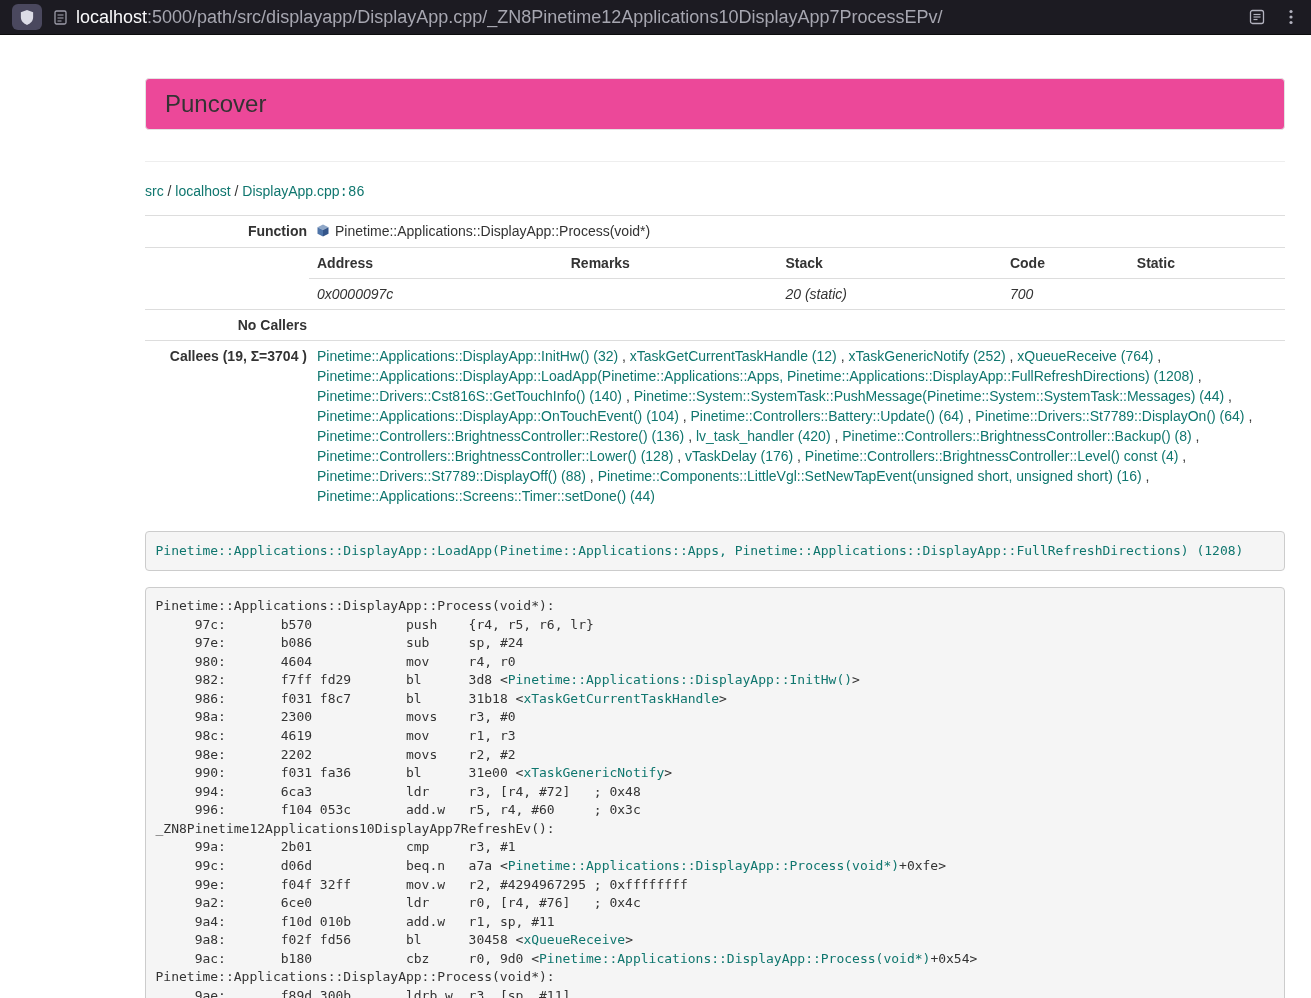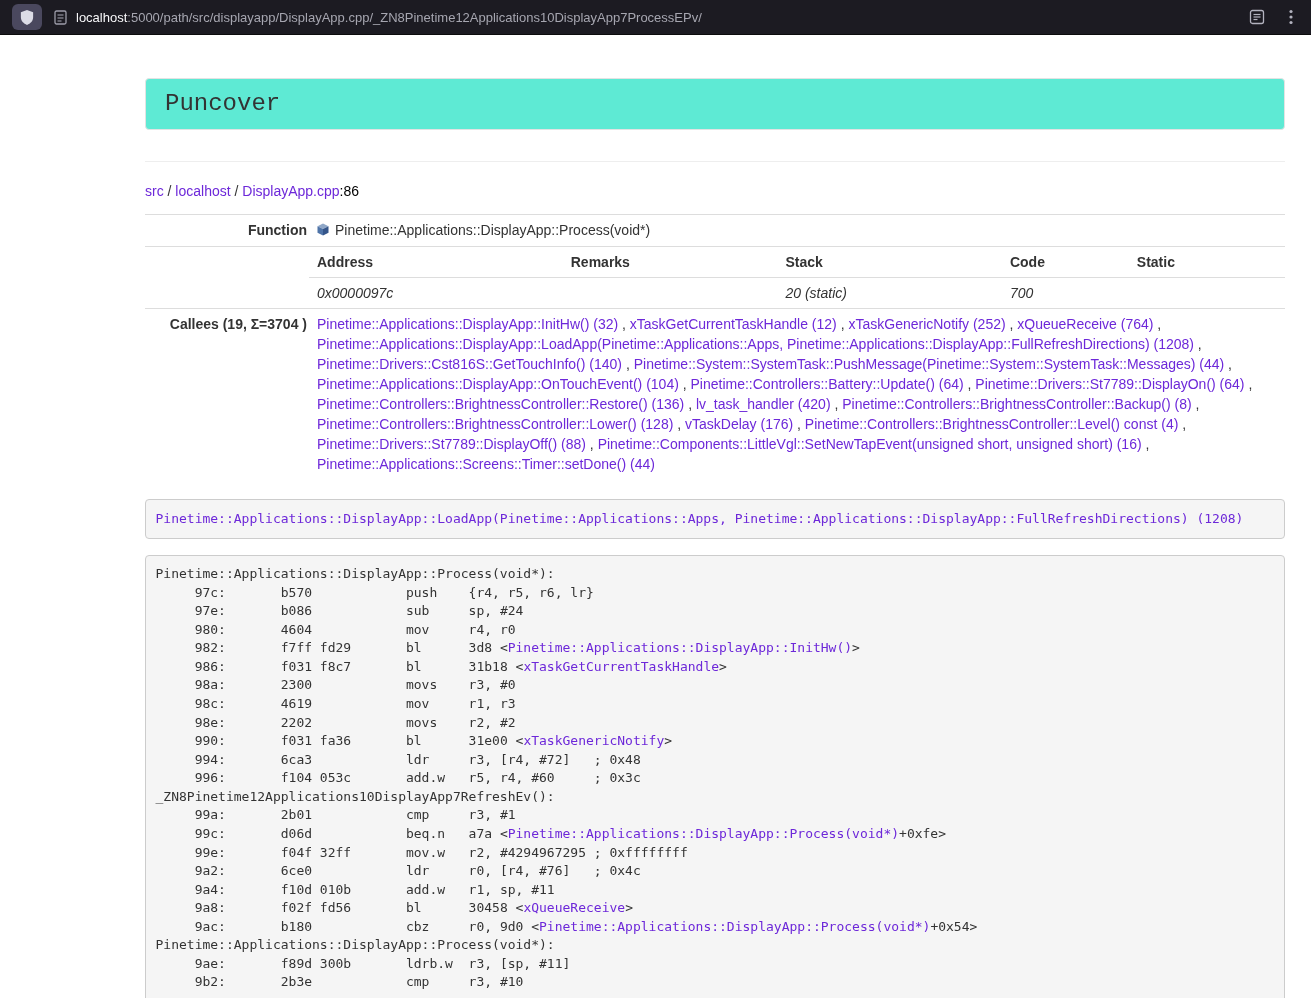--- a/index.html
+++ b/index.html
@@ -6,21 +6,21 @@
   html, body { margin: 0; padding: 0; }
   body {
     font-family: "Liberation Sans", sans-serif;
     font-size: 14px;
     color: #333;
     background: #fff;
     width: 1311px;
     height: 998px;
     overflow: hidden;
   }
-  a { color: #6d28d9; text-decoration: none; }
+  a { color: #0f766e; text-decoration: none; }
 
   
   .browser-bar {
     height: 35px;
     background: #1c1b22;
     border-bottom: 1px solid #0c0c0d;
     display: flex;
     align-items: center;
     padding: 0 10px 0 12px;
   }
@@ -31,58 +31,57 @@
     display: flex; align-items: center; justify-content: center;
     flex: 0 0 auto;
     cursor: pointer;
   }
   .url-area {
     flex: 1 1 auto;
     display: flex;
     align-items: center;
     gap: 9px;
     margin-left: 12px;
-    font-size: 13px;
+    font-size: 18px;
     color: #a6a6b0;
     white-space: nowrap;
     overflow: hidden;
     cursor: text;
   }
   .url-host { color: #f9f9fb; }
   .url-rest { color: #a6a6b0; }
   .bar-right { display: flex; align-items: center; gap: 24px; padding-right: 8px; flex: 0 0 auto; }
   .bar-right > span { display: inline-flex; cursor: pointer; }
 
   
   .container {
     margin-left: 145px;
     width: 1140px;
     padding-top: 43px;
   }
   .well {
-    background: #5eead4;
+    background: #ec4899;
     border: 1px solid #e3e3e3;
     border-radius: 4px;
     padding: 12px 19px;
-    font-family: Liberation Mono, monospace;
   }
   .well h1 {
     margin: 0;
     font-size: 24px;
     line-height: 26px;
     font-weight: 500;
     color: #333;
   }
   hr.page-divider {
     border: 0;
     border-top: 1px solid #eee;
     margin: 31px 0 19px;
   }
   p.crumbs { margin: 0 0 13px; line-height: 20px; }
-  p.crumbs .crumb-sfx { color: #000000; }
+  p.crumbs .crumb-sfx { color: #0f766e; font-family: Liberation Mono, monospace; }
 
   
   table.symbol-table {
     width: 100%;
     border-collapse: collapse;
     table-layout: fixed;
   }
   table.symbol-table > tbody > tr { border-top: 1px solid #ddd; }
   table.symbol-table th.rowlabel {
     text-align: right;
@@ -217,20 +216,24 @@
                 <td></td>
                 <td>20 (static)</td>
                 <td>700</td>
                 <td></td>
               </tr>
             </tbody>
           </table>
         </td>
       </tr>
       <tr>
+        <th class="rowlabel">No Callers</th>
+        <td></td>
+      </tr>
+      <tr>
         <th class="rowlabel">Callees (19, Σ=3704 )</th>
         <td><a href="#">Pinetime::Applications::DisplayApp::InitHw() (32)</a> , <a href="#">xTaskGetCurrentTaskHandle (12)</a> , <a href="#">xTaskGenericNotify (252)</a> , <a href="#">xQueueReceive (764)</a> , <a href="#">Pinetime::Applications::DisplayApp::LoadApp(Pinetime::Applications::Apps, Pinetime::Applications::DisplayApp::FullRefreshDirections) (1208)</a> , <a href="#">Pinetime::Drivers::Cst816S::GetTouchInfo() (140)</a> , <a href="#">Pinetime::System::SystemTask::PushMessage(Pinetime::System::SystemTask::Messages) (44)</a> , <a href="#">Pinetime::Applications::DisplayApp::OnTouchEvent() (104)</a> , <a href="#">Pinetime::Controllers::Battery::Update() (64)</a> , <a href="#">Pinetime::Drivers::St7789::DisplayOn() (64)</a> , <a href="#">Pinetime::Controllers::BrightnessController::Restore() (136)</a> , <a href="#">lv_task_handler (420)</a> , <a href="#">Pinetime::Controllers::BrightnessController::Backup() (8)</a> , <a href="#">Pinetime::Controllers::BrightnessController::Lower() (128)</a> , <a href="#">vTaskDelay (176)</a> , <a href="#">Pinetime::Controllers::BrightnessController::Level() const (4)</a> , <a href="#">Pinetime::Drivers::St7789::DisplayOff() (88)</a> , <a href="#">Pinetime::Components::LittleVgl::SetNewTapEvent(unsigned short, unsigned short) (16)</a> , <a href="#">Pinetime::Applications::Screens::Timer::setDone() (44)</a></td>
       </tr>
     </tbody>
   </table>
 
   <pre class="highlight-pre"><a href="#">Pinetime::Applications::DisplayApp::LoadApp(Pinetime::Applications::Apps, Pinetime::Applications::DisplayApp::FullRefreshDirections) (1208)</a></pre>
 
   <pre class="code-pre">Pinetime::Applications::DisplayApp::Process(void*):
      97c:	b570      	push	{r4, r5, r6, lr}

